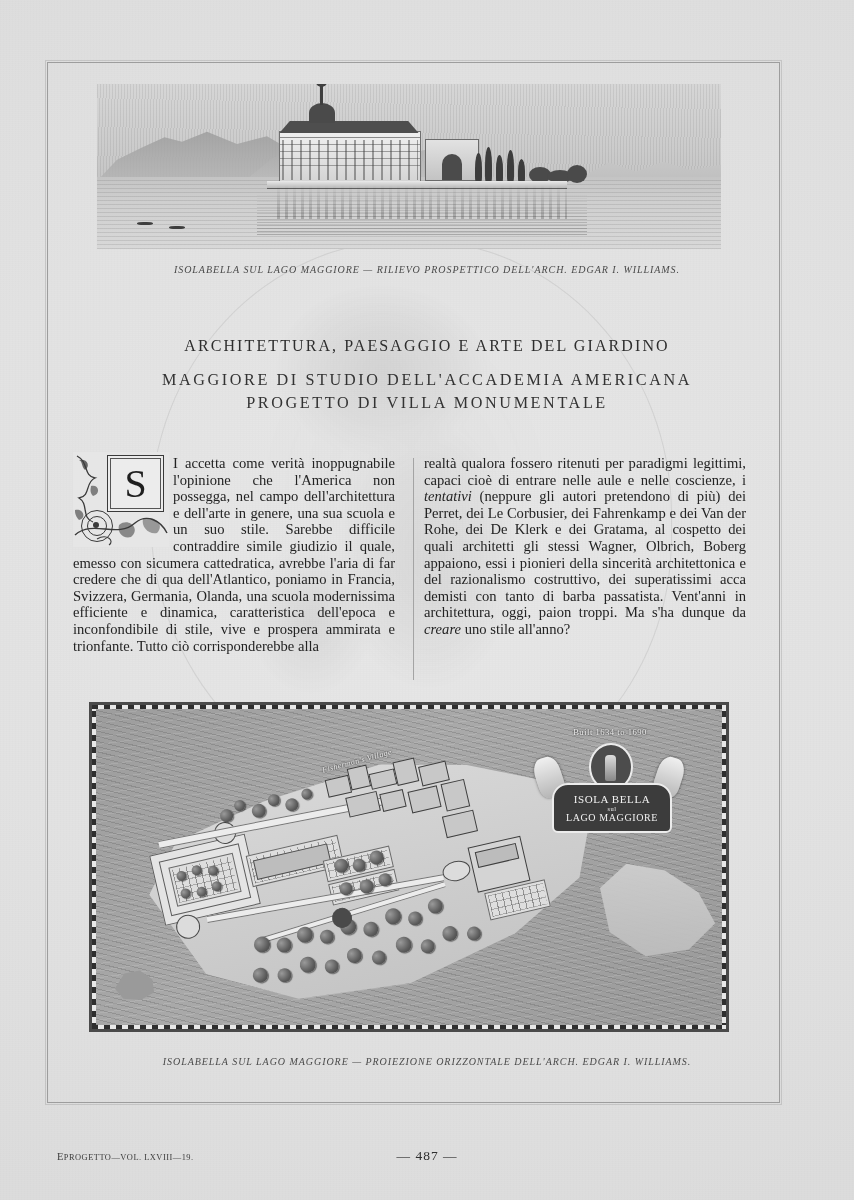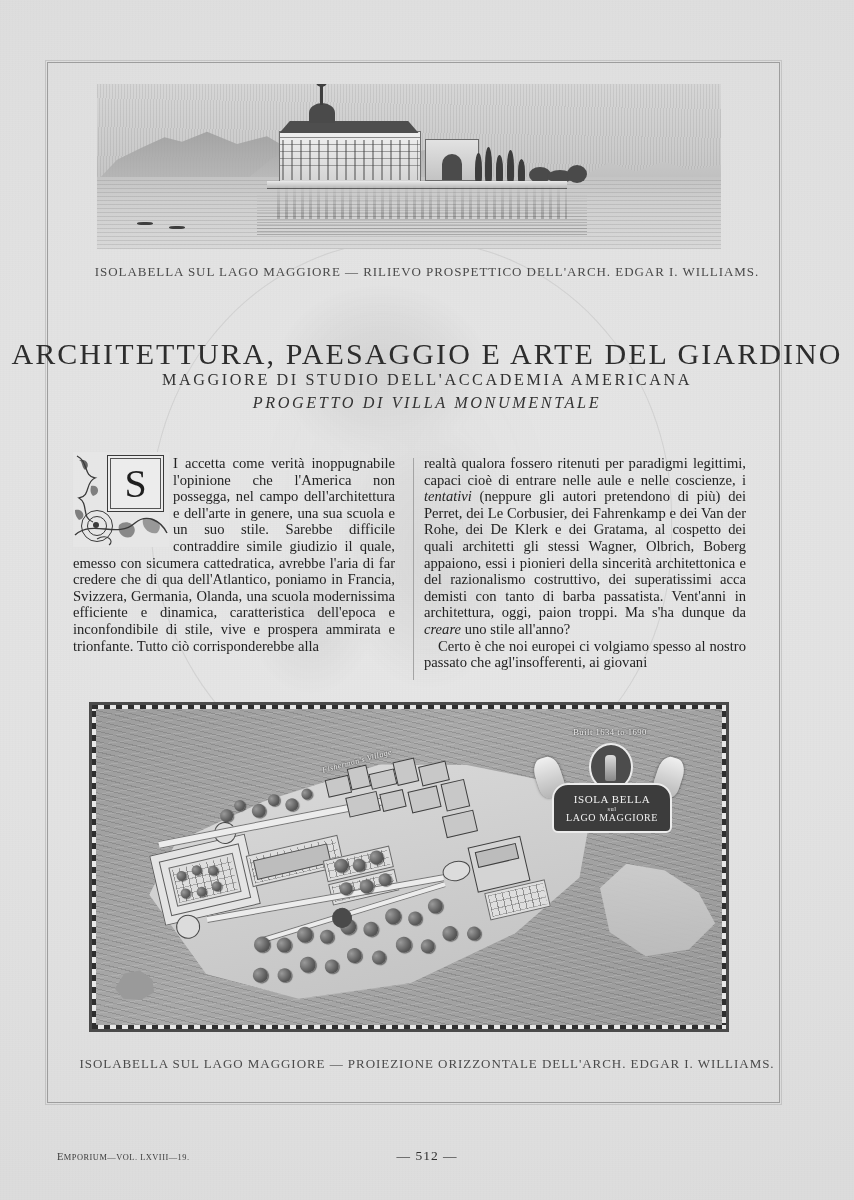--- a/index.html
+++ b/index.html
@@ -153,29 +153,30 @@
     background:linear-gradient(#c9c9c9,#bdbdbd);
     clip-path:polygon(0% 100%,6% 46%,20% 64%,34% 30%,50% 54%,66% 28%,82% 50%,100% 36%,100% 100%);
   }
   .tp-boat{position:absolute;bottom:24px;width:16px;height:3px;background:#3e3e3e;border-radius:40%;}
 
   
   .caption{
     position:absolute;left:0;width:100%;
     text-align:center;
     font-family:"Liberation Serif", serif;
-    font-size:13px;
+    font-size:10px;
     letter-spacing:.95px;
     color:#4a4a4a;
+    font-style:italic;
   }
 
   
   .title-main{
     position:absolute;left:0;width:100%;text-align:center;
-    font-size:30px;letter-spacing:2.1px;color:#2d2d2d;
+    font-size:16px;letter-spacing:2.1px;color:#2d2d2d;
     font-family:"Liberation Serif", serif;font-weight:400;
   }
   .title-sub1{
     position:absolute;left:0;width:100%;text-align:center;
     font-size:16.2px;letter-spacing:2.6px;color:#333;
   }
   .title-sub2{
     position:absolute;left:0;width:100%;text-align:center;
     font-size:16.2px;letter-spacing:2.6px;color:#333;
   }
@@ -413,21 +414,21 @@
   <div class="tp-refl"></div>
   <div class="tp-refl-b"></div>
   <div class="tp-boat" style="left:40px;"></div>
   <div class="tp-boat" style="left:72px;bottom:20px;"></div>
 </div>
 
 <div class="caption" style="top:264px;">ISOLABELLA SUL LAGO MAGGIORE — RILIEVO PROSPETTICO DELL'ARCH. EDGAR I. WILLIAMS.</div>
 
 <div class="title-main" style="top:337px;">ARCHITETTURA, PAESAGGIO E ARTE DEL GIARDINO</div>
 <div class="title-sub1" style="top:371px;">MAGGIORE DI STUDIO DELL'ACCADEMIA AMERICANA</div>
-<div class="title-sub2" style="top:394px;font-style:italic;">PROGETTO DI VILLA MONUMENTALE</div>
+<div class="title-sub2" style="top:394px;">PROGETTO DI VILLA MONUMENTALE</div>
 
 <div class="dropcap">
   <div class="dc-orn"></div>
   <svg class="dc-vine" viewBox="0 0 36 95">
     <path d="M4 4 C16 10, 10 24, 22 26 C12 30, 18 44, 6 46 C16 52, 8 66, 20 70" stroke="#3a3a3a" stroke-width="1.3" fill="none"></path>
     <path d="M6 8 C14 6, 18 14, 12 18 C8 14, 10 10, 6 8 Z" fill="#3a3a3a" opacity=".75"></path>
     <path d="M18 34 C26 32, 28 42, 20 44 C16 40, 18 36, 18 34 Z" fill="#3a3a3a" opacity=".6"></path>
     <path d="M2 58 C10 56, 14 66, 6 68 C2 64, 2 60, 2 58 Z" fill="#3a3a3a" opacity=".6"></path>
   </svg>
   <svg class="dc-scroll" viewBox="0 0 96 42">
@@ -442,21 +443,20 @@
 
 <div class="col" id="colL">
   <div class="col-wrap-shim"></div>
   <p>I accetta come verità inoppugnabile l'opinione che l'America non possegga, nel campo dell'architettura e dell'arte in genere, una sua scuola e un suo stile. Sarebbe difficile contraddire simile giudizio il quale, emesso con sicumera cattedratica, avrebbe l'aria di far credere che di qua dell'Atlantico, poniamo in Francia, Svizzera, Germania, Olanda, una scuola modernissima efficiente e dinamica, caratteristica dell'epoca e inconfondibile di stile, vive e prospera ammirata e trionfante. Tutto ciò corrisponderebbe alla</p>
 </div>
 
 <div class="colrule"></div>
 
 <div class="col" id="colR">
   <p><span>realtà qualora fossero ritenuti per paradigmi legittimi, capaci cioè di entrare nelle aule e nelle coscienze, i </span><i>tentativi</i><span> (neppure gli autori pretendono di più) dei Perret, dei Le Corbusier, dei Fahrenkamp e dei Van der Rohe, dei De Klerk e dei Gratama, al cospetto dei quali architetti gli stessi Wagner, Olbrich, Boberg appaiono, essi i pionieri della sincerità architettonica e del razionalismo costruttivo, dei superatissimi acca demisti con tanto di barba passatista. Vent'anni in architettura, oggi, paion troppi. Ma s'ha dunque da </span><i>creare</i><span> uno stile all'anno?</span></p>
-  <p class="indent">Certo è che noi europei ci volgiamo spesso al nostro passato che agl'insofferenti, ai giovani</p>
 </div>
 
 <div class="plate" id="planPlate">
   <div class="plan-water"></div>
   <div class="plan-dash"></div>
 
   <div class="plan-islet"></div>
   <div class="plan-promontory"></div>
 
   <div class="plan-island">
@@ -550,15 +550,15 @@
     <div class="ct-banner">
       <span class="ct-l1">ISOLA BELLA</span>
       <span class="ct-l2">sul</span>
       <span class="ct-l3">LAGO MAGGIORE</span>
     </div>
   </div>
 </div>
 
 <div class="caption" style="top:1056px;">ISOLABELLA SUL LAGO MAGGIORE — PROIEZIONE ORIZZONTALE DELL'ARCH. EDGAR I. WILLIAMS.</div>
 
-<div class="footer-left"><span>E</span><span class="sc">MPORIUM</span><span class="sc">—VOL. LXVIII—19.</span></div>
-
-<div class="footer-page">— 512 —</div>
+<div class="footer-left"><span>E</span><span class="sc">PROGETTO</span><span class="sc">—VOL. LXVIII—19.</span></div>
+
+<div class="footer-page">— 487 —</div>
 
 </body></html>

